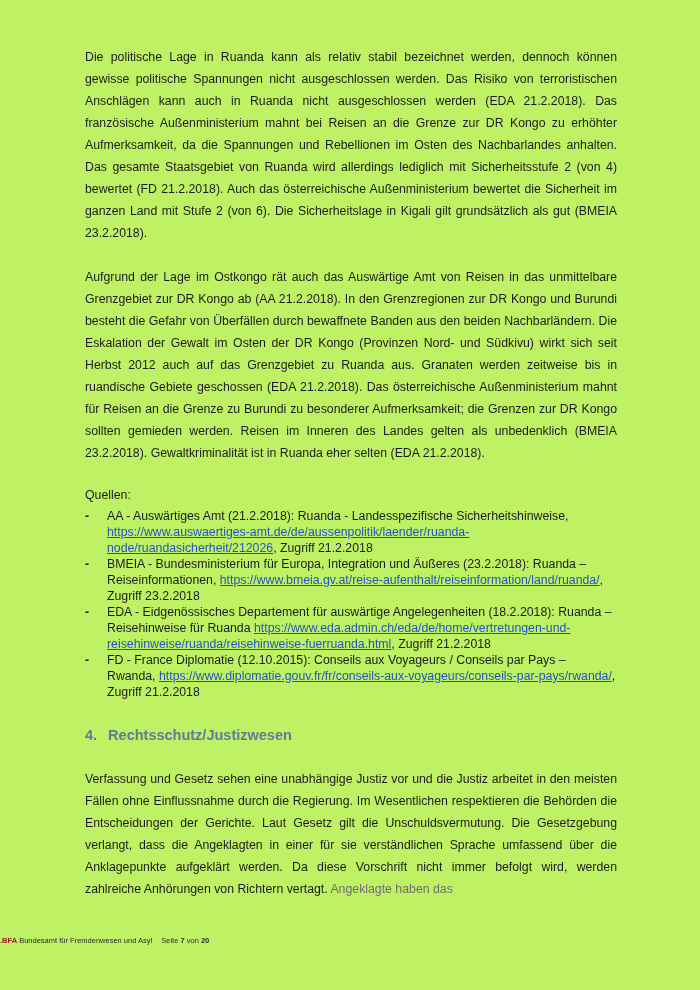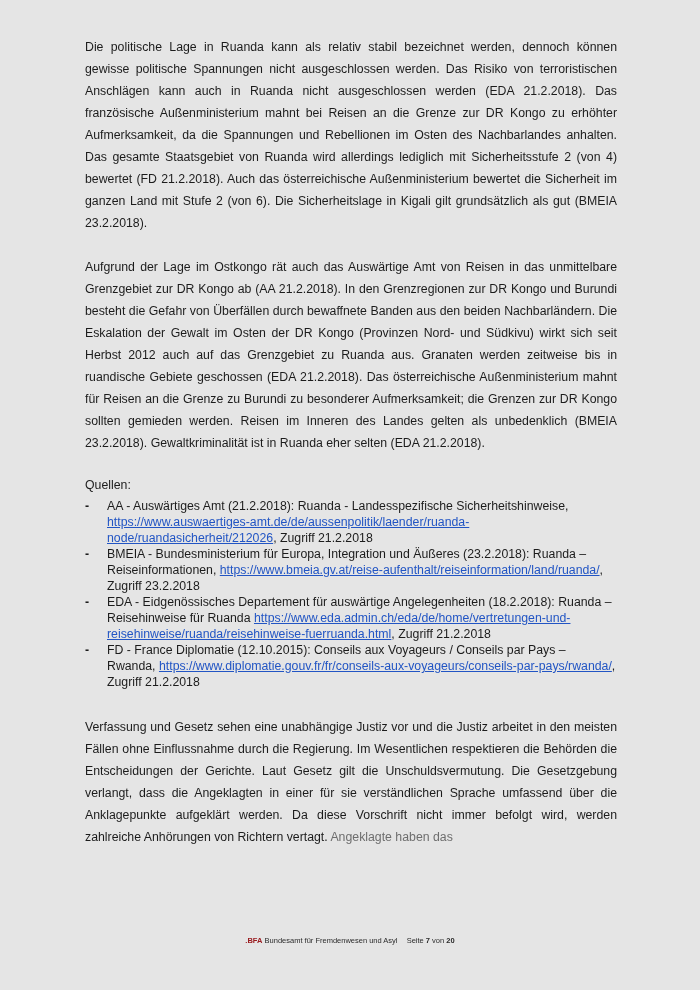--- a/index.html
+++ b/index.html
@@ -1,22 +1,22 @@
 <!DOCTYPE html>
 <html><head>
 <meta charset="utf-8">
 <style>
   html, body { margin: 0; padding: 0; background: #ffffff; }
   .page {
     position: relative;
     width: 700px;
     height: 990px;
     box-sizing: border-box;
-    background: #e5e5e5;
-    padding: 36px 83px 0 85px;
+    background: #bef264;
+    padding: 46px 83px 0 85px;
     font-family: "Liberation Sans", "DejaVu Sans", sans-serif;
     color: #1c1c1c;
     overflow: hidden;
   }
   .body-para {
     margin: 0 0 22px 0;
     font-size: 12.3px;
     line-height: 22px;
     text-align: justify;
   }
@@ -57,21 +57,20 @@
     font-weight: bold;
     color: #5e7a9e;
   }
   .section-heading .num { margin-right: 11px; }
   .tail-gray { color: #6e6e6e; }
   .footer {
     position: absolute;
     left: 0;
     bottom: 44px;
     width: 700px;
-    text-align: center;
     font-size: 7.5px;
     line-height: 10px;
     color: #2b2b2b;
   }
   .footer .brand { color: #9a1c20; font-weight: bold; }
   .footer .pgnum { font-weight: bold; }
   .footer .pages { margin-left: 7px; }
 </style>
 </head>
 <body>
@@ -85,20 +84,23 @@
   <div class="sources">
     <div class="sources-heading">Quellen:</div>
     <ul class="sources-list">
         <li><span class="marker">-</span><span>AA - Auswärtiges Amt (21.2.2018): Ruanda - Landesspezifische Sicherheitshinweise, </span><a class="link" href="#">https://www.auswaertiges-amt.de/de/aussenpolitik/laender/ruanda-node/ruandasicherheit/212026</a><span>, Zugriff 21.2.2018</span></li>
         <li><span class="marker">-</span><span>BMEIA - Bundesministerium für Europa, Integration und Äußeres (23.2.2018): Ruanda – Reiseinformationen, </span><a class="link" href="#">https://www.bmeia.gv.at/reise-aufenthalt/reiseinformation/land/ruanda/</a><span>, Zugriff 23.2.2018</span></li>
         <li><span class="marker">-</span><span>EDA - Eidgenössisches Departement für auswärtige Angelegenheiten (18.2.2018): Ruanda – Reisehinweise für Ruanda </span><a class="link" href="#">https://www.eda.admin.ch/eda/de/home/vertretungen-und-reisehinweise/ruanda/reisehinweise-fuerruanda.html</a><span>, Zugriff 21.2.2018</span></li>
         <li><span class="marker">-</span><span>FD - France Diplomatie (12.10.2015): Conseils aux Voyageurs / Conseils par Pays – Rwanda, </span><a class="link" href="#">https://www.diplomatie.gouv.fr/fr/conseils-aux-voyageurs/conseils-par-pays/rwanda/</a><span>, Zugriff 21.2.2018</span></li>
       </ul>
   </div>
 
+  <h2 class="section-heading">
+    <span class="num">4.</span><span>Rechtsschutz/Justizwesen</span>
+  </h2>
 
   <p class="body-para">
     <span>Verfassung und Gesetz sehen eine unabhängige Justiz vor und die Justiz arbeitet in den meisten Fällen ohne Einflussnahme durch die Regierung. Im Wesentlichen respektieren die Behörden die Entscheidungen der Gerichte. Laut Gesetz gilt die Unschuldsvermutung. Die Gesetzgebung verlangt, dass die Angeklagten in einer für sie verständlichen Sprache umfassend über die Anklagepunkte aufgeklärt werden. Da diese Vorschrift nicht immer befolgt wird, werden zahlreiche Anhörungen von Richtern vertagt.</span>
     <span class="tail-gray">Angeklagte haben das</span>
   </p>
 
   <div class="footer">
     <span class="brand">.BFA</span>
     <span>Bundesamt für Fremdenwesen und Asyl</span>
     <span class="pages"><span>Seite</span>

